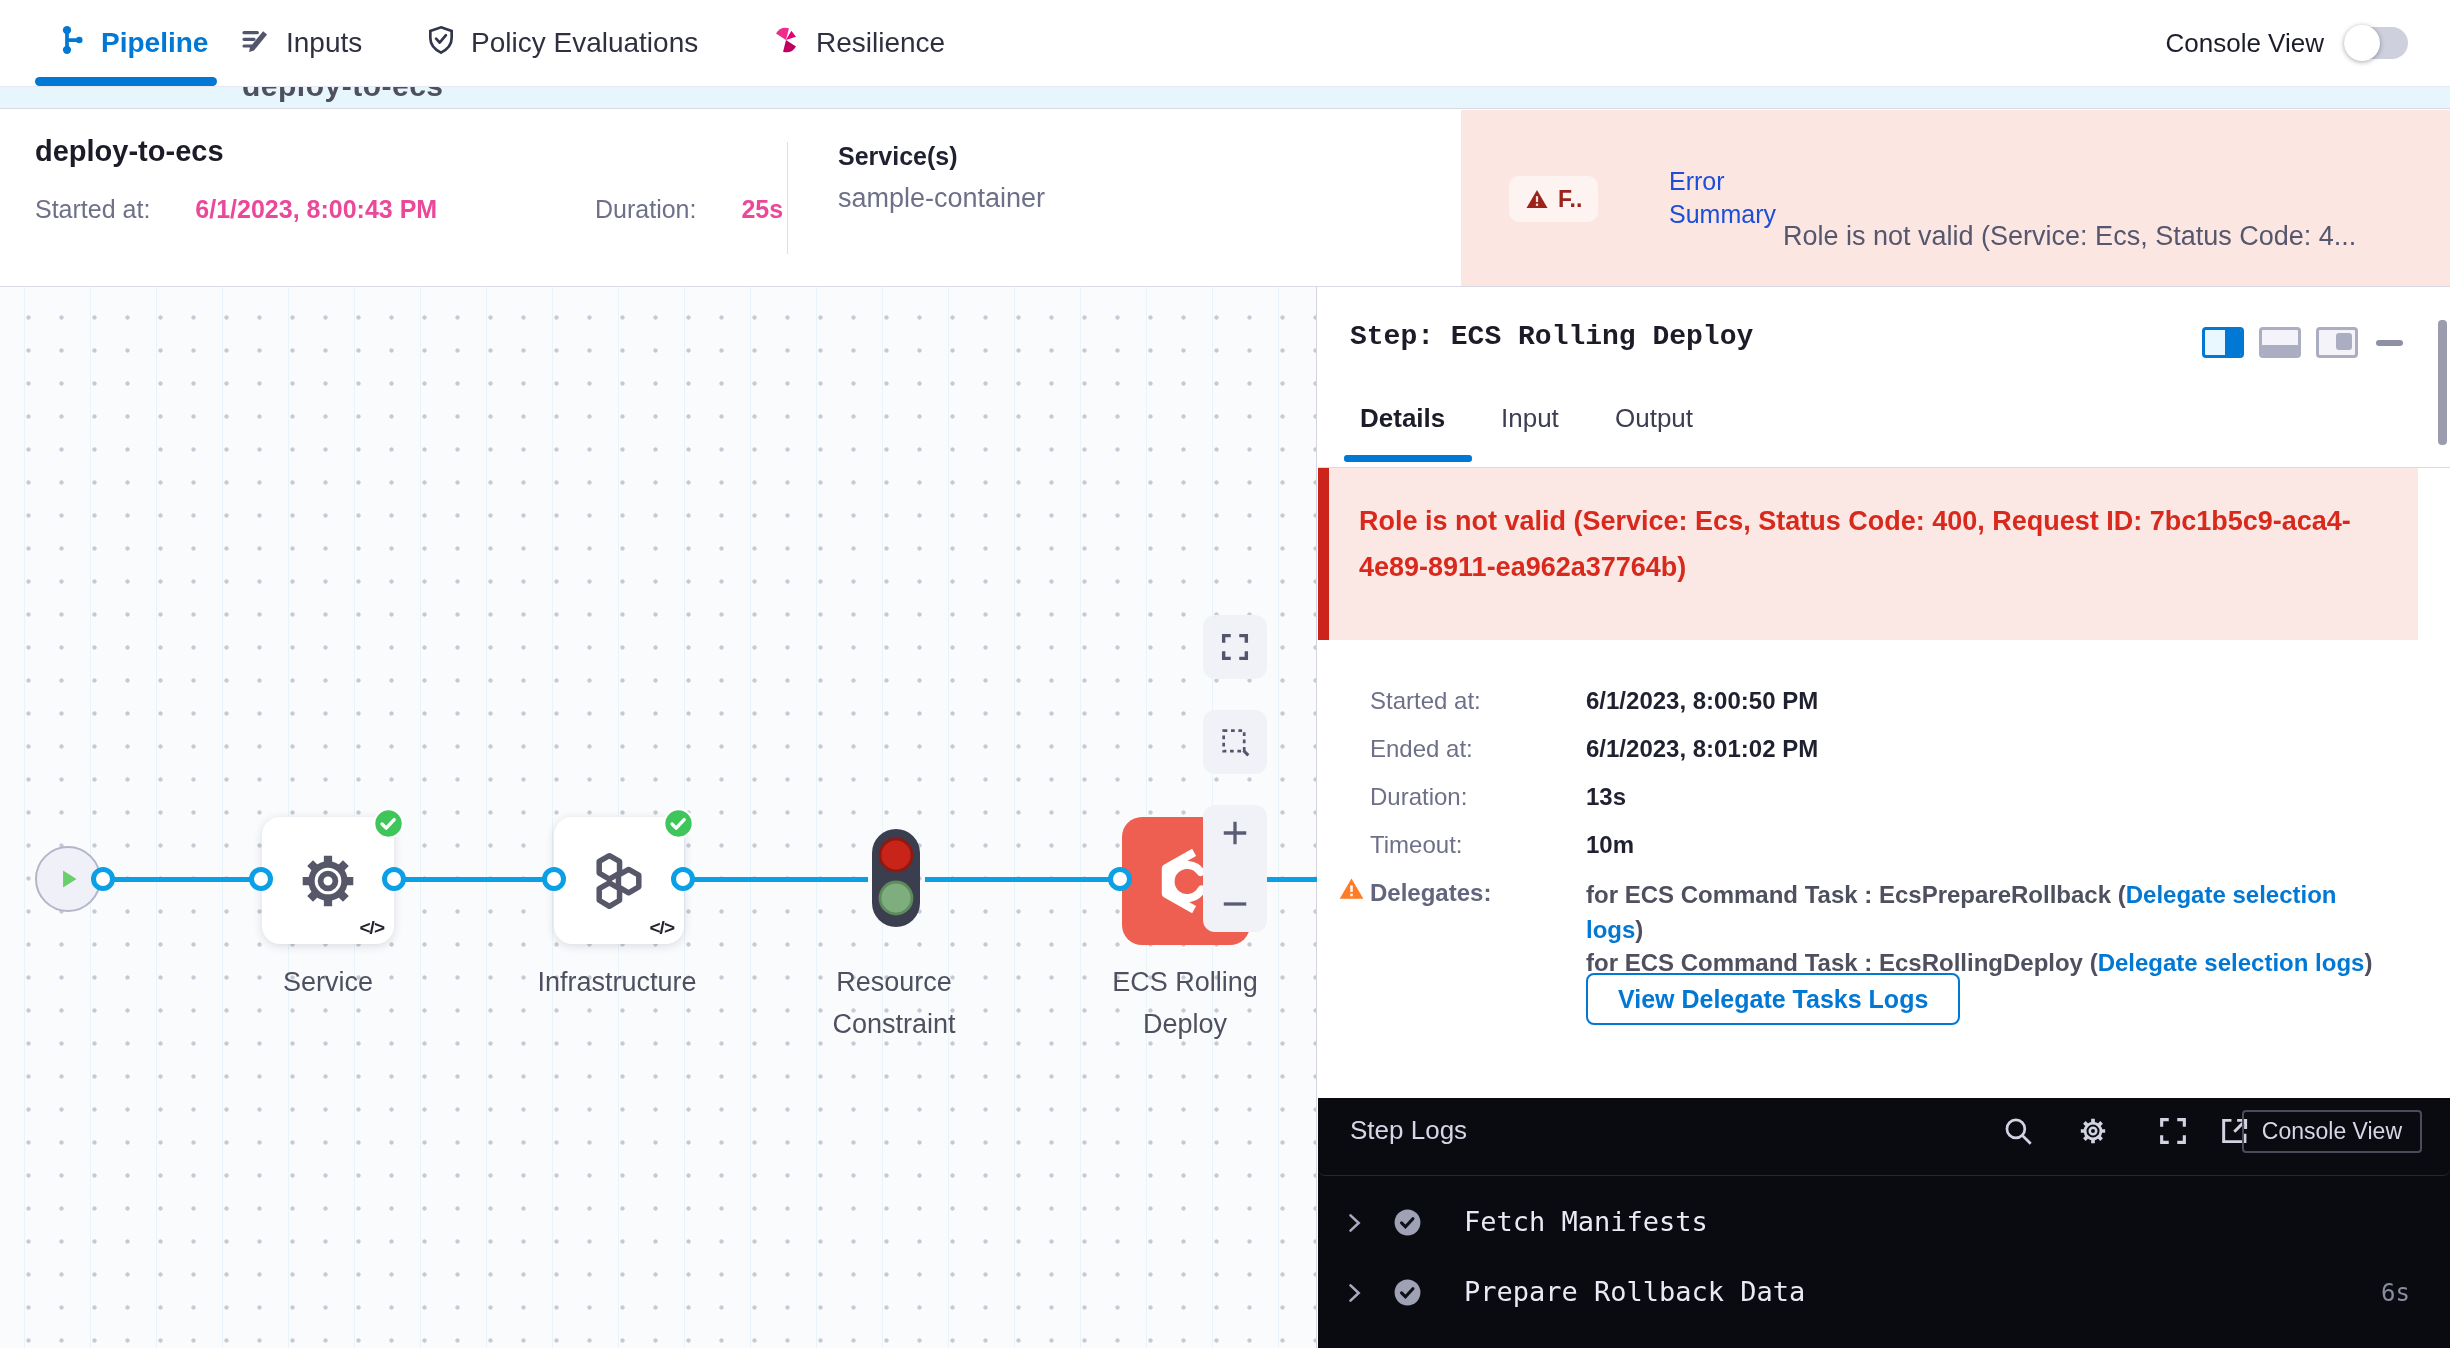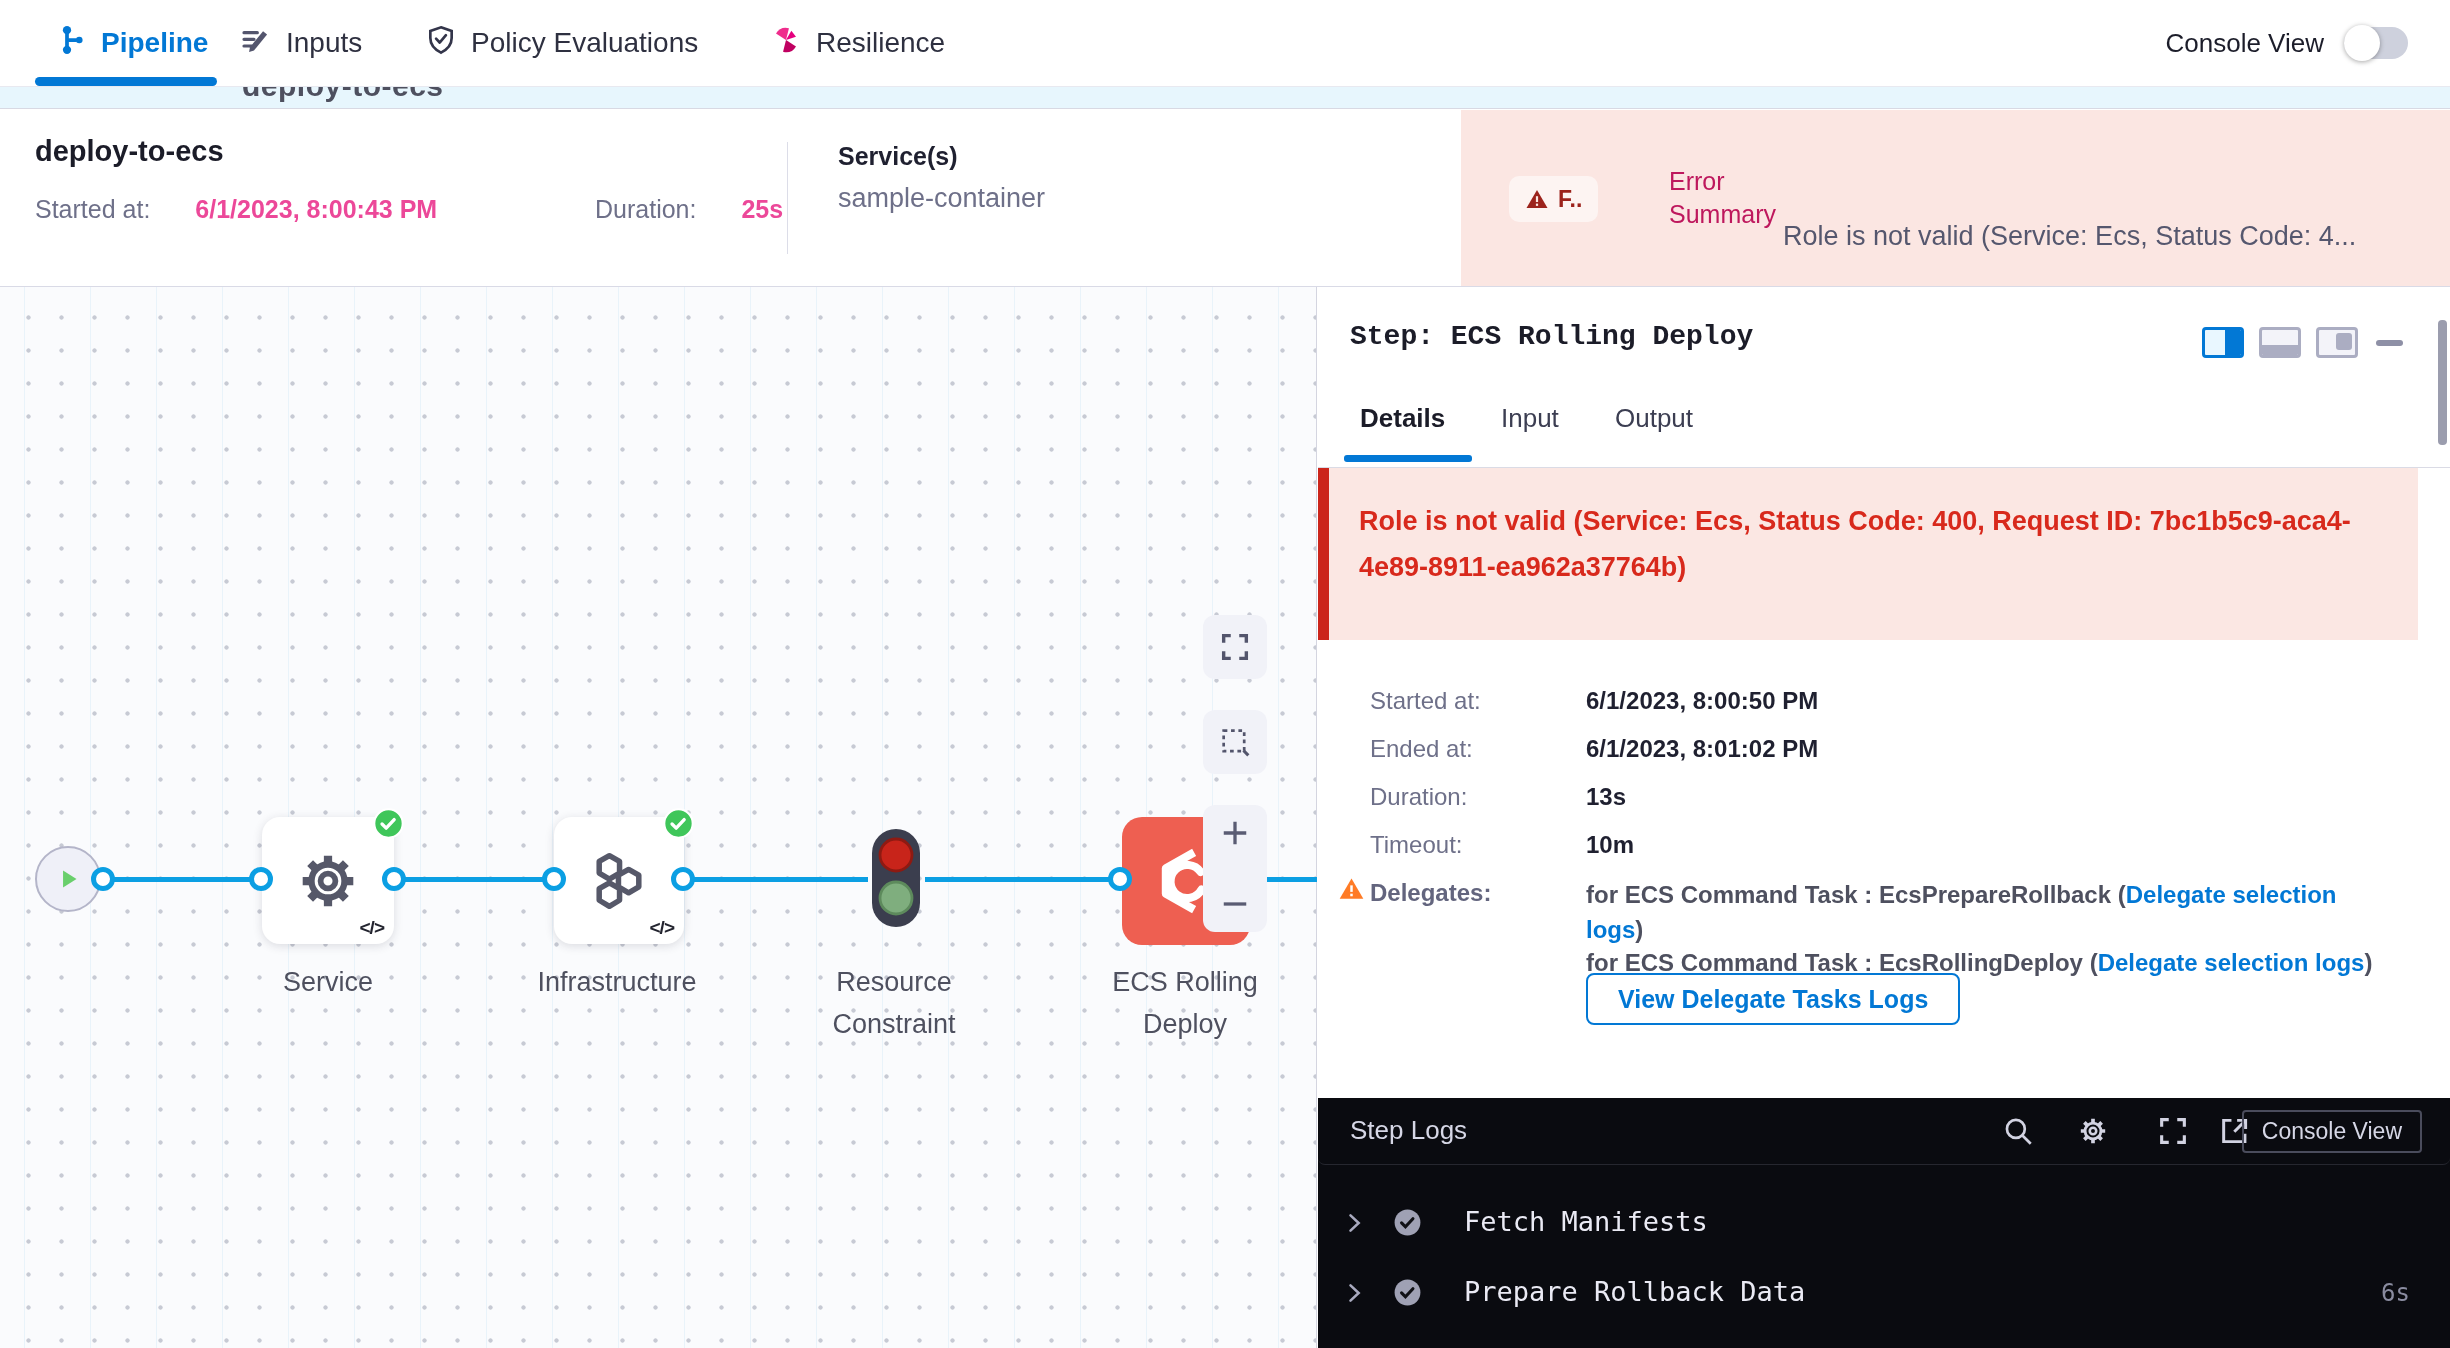--- a/index.html
+++ b/index.html
@@ -24,21 +24,21 @@
   .eh-name { position:absolute; left:35px; top:25px; font-size:29px; font-weight:700; color:#1b1c28; }
   .eh-meta { position:absolute; left:35px; top:85px; font-size:25px; }
   .eh-duration { position:absolute; left:595px; top:85px; font-size:25px; }
   .lbl { color:#6e7089; } .val { color:#ec4899; font-weight:700;margin-left:38px; }
   .eh-vdiv { position:absolute; left:787px; top:32px; height:112px; width:1px; background:#dcdde8; }
   .eh-col { position:absolute; top:32px; }
   .eh-col-label { font-size:25px; font-weight:700; color:#1f2030; }
   .eh-col-value { font-size:27px; color:#6e7089; margin-top:12px; }
   .eh-error { position:absolute; left:1461px; right:0; top:0; bottom:0; background:#fbe6e2; }
   .eh-error-badge { position:absolute; left:48px; top:66px; height:46px; padding:0 16px; background:rgba(255,255,255,.55); border-radius:10px; display:flex; align-items:center; gap:9px; color:#9c231c; font-weight:700; font-size:23px; }
-  .eh-error-label { position:absolute; left:208px; top:55px; width:158px; font-size:25px; color:#be185d; line-height:33px; }
+  .eh-error-label { position:absolute; left:208px; top:55px; width:158px; font-size:25px; color:#1d4ed8; line-height:33px; }
   .eh-error-msg { position:absolute; left:322px; top:83px; right:8px; font-size:27px; color:#55576e; white-space:nowrap; overflow:hidden;margin-top:28px; }
 
   
   .canvas { position:absolute; top:287px; left:0; width:1317px; bottom:0; border-right:1px solid #d4d5e0; background-color:#fafbfd;
     background-image: linear-gradient(90deg, #e9f3fa 1px, transparent 1px), radial-gradient(circle, #c7cad4 1.8px, transparent 2.5px);
     background-size: 66px 100%, 33px 33px; background-position: 24px 0, 12px 14px; }
   .edge { position:absolute; height:5px; background:#0b9fe3; top:590px; z-index:1; }
   .ring { position:absolute; width:24px; height:24px; border-radius:50%; background:#fff; border:5px solid #0b9fe3; top:580px; z-index:3; }
   .start-node { position:absolute; left:35px; top:559px; width:66px; height:66px; border-radius:50%; background:#eff0f8; border:2px solid #b4b5c9; z-index:2; display:flex; align-items:center; justify-content:center; }
   .node-card { position:absolute; top:530px; height:127px; background:#fff; border-radius:18px; box-shadow:0 2px 10px rgba(40,41,61,.15); z-index:2; display:flex; align-items:center; justify-content:center; }
@@ -69,21 +69,21 @@
   .panel-error { position:absolute; left:0; top:181px; width:1100px; height:172px; background:#fbe7e3; border-left:11px solid #cb251b; padding:30px 26px 0 30px; font-size:27px; font-weight:700; color:#d8291c; line-height:46px; }
   .detail-label { position:absolute; left:52px; font-size:24px; color:#6e7089; }
   .detail-value { position:absolute; left:268px; font-size:24px; font-weight:700; color:#1f2030; }
   .delegate-block { position:absolute; left:268px; width:790px; font-size:24px; font-weight:700; color:#4e505f; line-height:35px; }
   .link { color:#0278d5; cursor:pointer; }
   .warn-icon { position:absolute; left:20px; top:588px; width:27px; height:27px; }
   .view-logs-btn { position:absolute; left:268px; top:686px; height:52px; padding:0 30px; border:2px solid #0278d5; border-radius:8px; background:#fff; color:#0278d5; font-size:25px; font-weight:700; display:flex; align-items:center; cursor:pointer; }
 
   
   .logs-panel { position:absolute; left:0; right:0; top:811px; bottom:0; background:#0a0b10; }
-  .logs-header { position:absolute; top:0; left:0; right:0; height:67px; border-bottom:1px solid #26272f;border-radius:7px; }
+  .logs-header { position:absolute; top:0; left:0; right:0; height:78px; border-bottom:1px solid #26272f;border-radius:7px; }
   .logs-title { position:absolute; left:32px; top:17px; font-size:26px; color:#d6d7e6; }
   .logs-icon { position:absolute; top:16px; width:34px; height:34px; color:#d2d3e2; cursor:pointer; }
   .console-btn { position:absolute; right:28px; top:12px; height:43px; padding:0 18px; border:2px solid #4a4c5c; border-radius:4px; color:#d6d7e6; font-size:23px; display:flex; align-items:center; cursor:pointer; }
   .log-row { position:absolute; left:0; right:0; height:46px; }
   .log-chevron { position:absolute; left:22px; top:8px; width:28px; height:28px; cursor:pointer; }
   .log-check { position:absolute; left:74px; top:6px; width:31px; height:31px; }
   .log-text { position:absolute; left:146px; top:5px; font-family:"DejaVu Sans Mono",monospace; font-size:27px; color:#eaeaf4; }
   .log-duration { position:absolute; right:40px; top:8px; font-family:"DejaVu Sans Mono",monospace; font-size:24px; color:#8a8ca0; }
 </style>
 </head>

